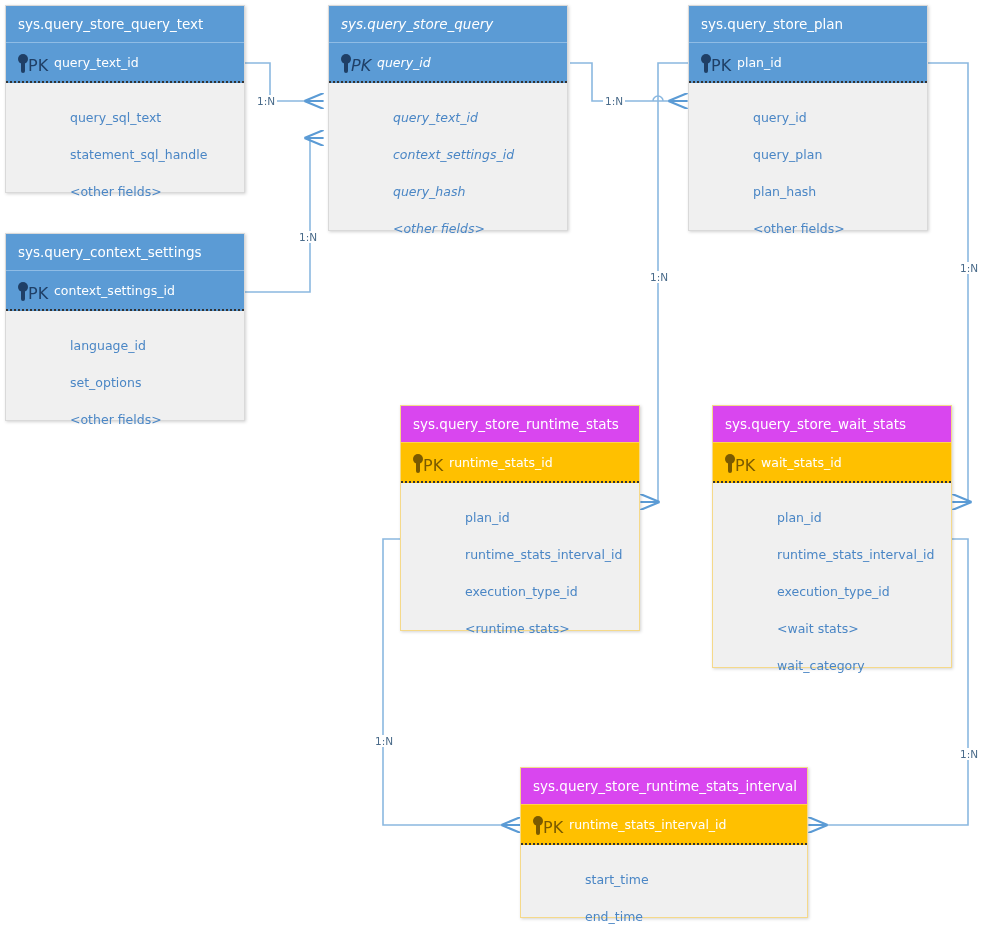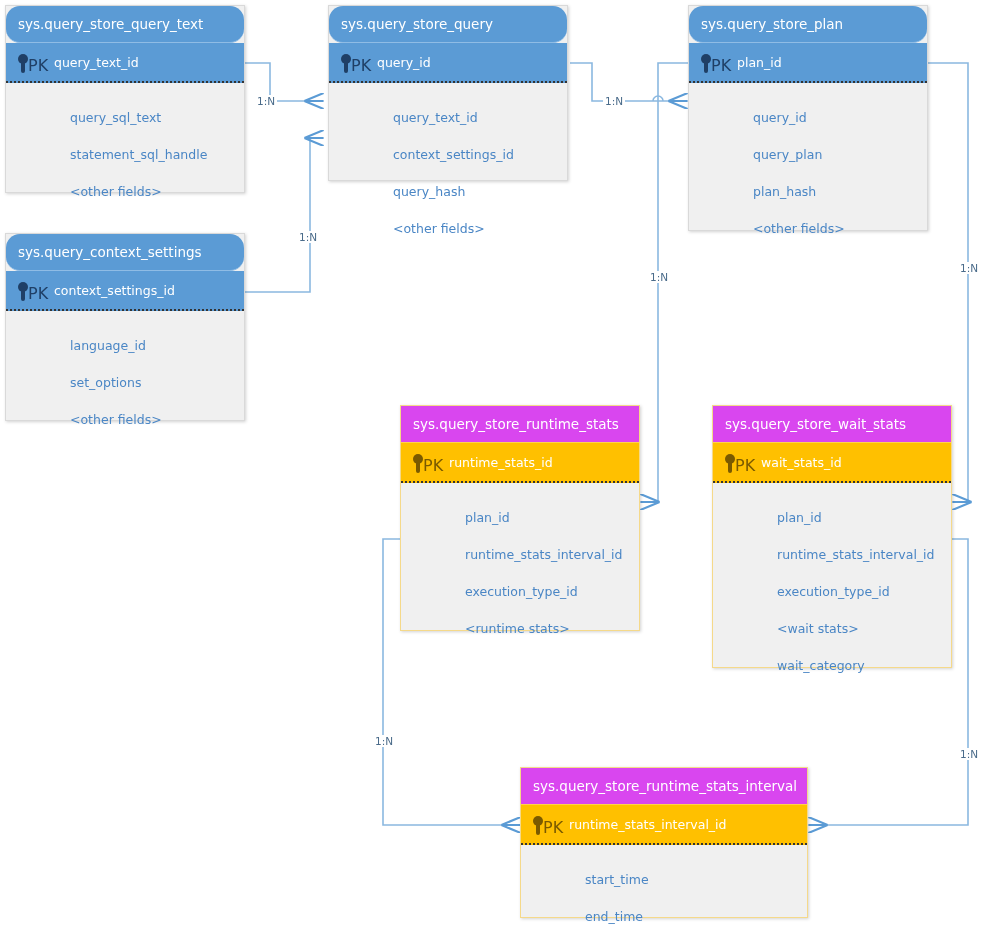--- a/index.html
+++ b/index.html
@@ -81,21 +81,21 @@
     height: 37px;
     line-height: 37px;
     padding-left: 48px;
     font-size: 12.5px;
     color: #4a86c5;
     white-space: nowrap;
     box-sizing: border-box;
   }
 
   
-  .blue .ent-title { background: #5b9bd5; border-bottom: 1px solid #8fbce5; border-radius: 14px; }
+  .blue .ent-title { background: #5b9bd5; border-bottom: 1px solid #8fbce5; }
   .blue .ent-pk { background: #5b9bd5; }
   .blue .ent-pk .pk-tag { color: #1f3f66; }
   .blue .pk-key .kdot { background: #1f3f66; }
   .blue .pk-key .kstem { background: #1f3f66; }
 
   
   .orange .ent-title { background: #d946ef; border-bottom: 1px solid #ffd24d; }
   .orange .ent-pk { background: #ffc000; }
   .orange .ent-pk .pk-name { color: #ffffff; }
   .orange .ent-pk .pk-tag { color: #7a5a00; }
@@ -168,21 +168,21 @@
       <span class="pk-tag">PK</span>
       <span class="pk-name">query_text_id</span>
     </div>
     <ul class="ent-fields">
       <li>query_sql_text</li>
       <li>statement_sql_handle</li>
       <li>&lt;other fields&gt;</li>
     </ul>
   </div>
 
-  <div class="entity blue" style="left:328px; top:5px; width:240px; height:176px;">
+  <div class="entity blue" style="left:328px; top:5px; width:240px; height:226px;font-style:italic;">
     <div class="ent-title">sys.query_store_query</div>
     <div class="ent-pk">
       <span class="pk-key">
           <i class="kdot"></i>
           <i class="kstem"></i>
         </span>
       <span class="pk-tag">PK</span>
       <span class="pk-name">query_id</span>
     </div>
     <ul class="ent-fields">

